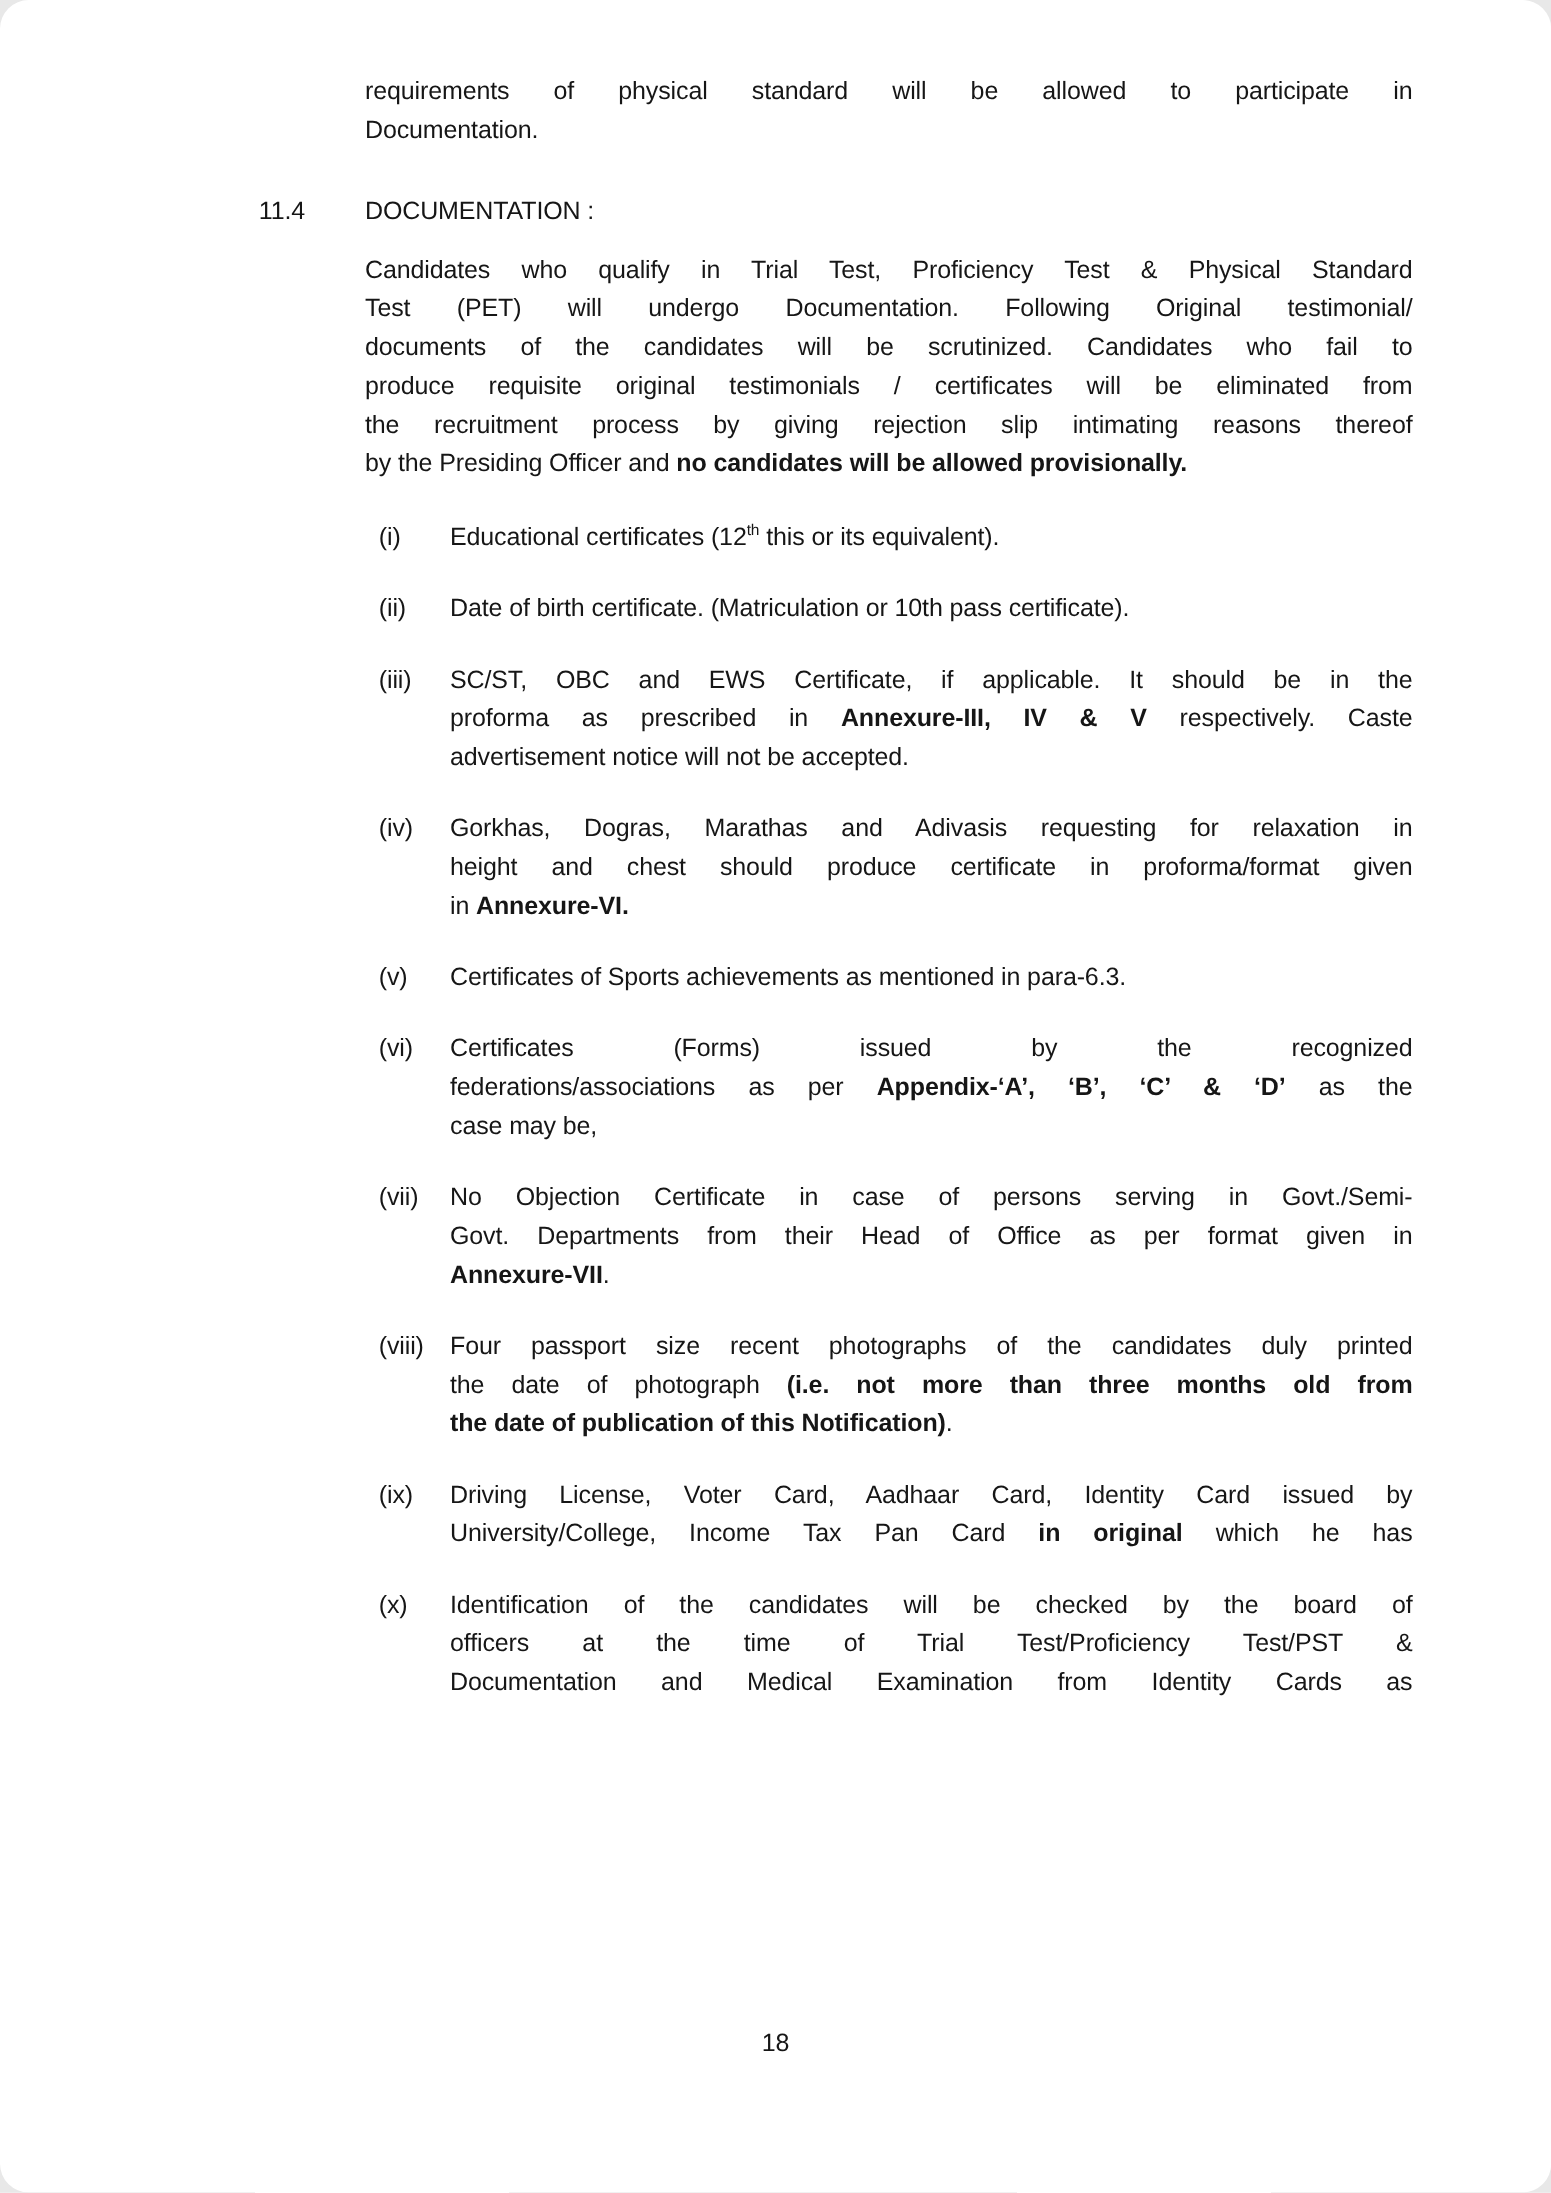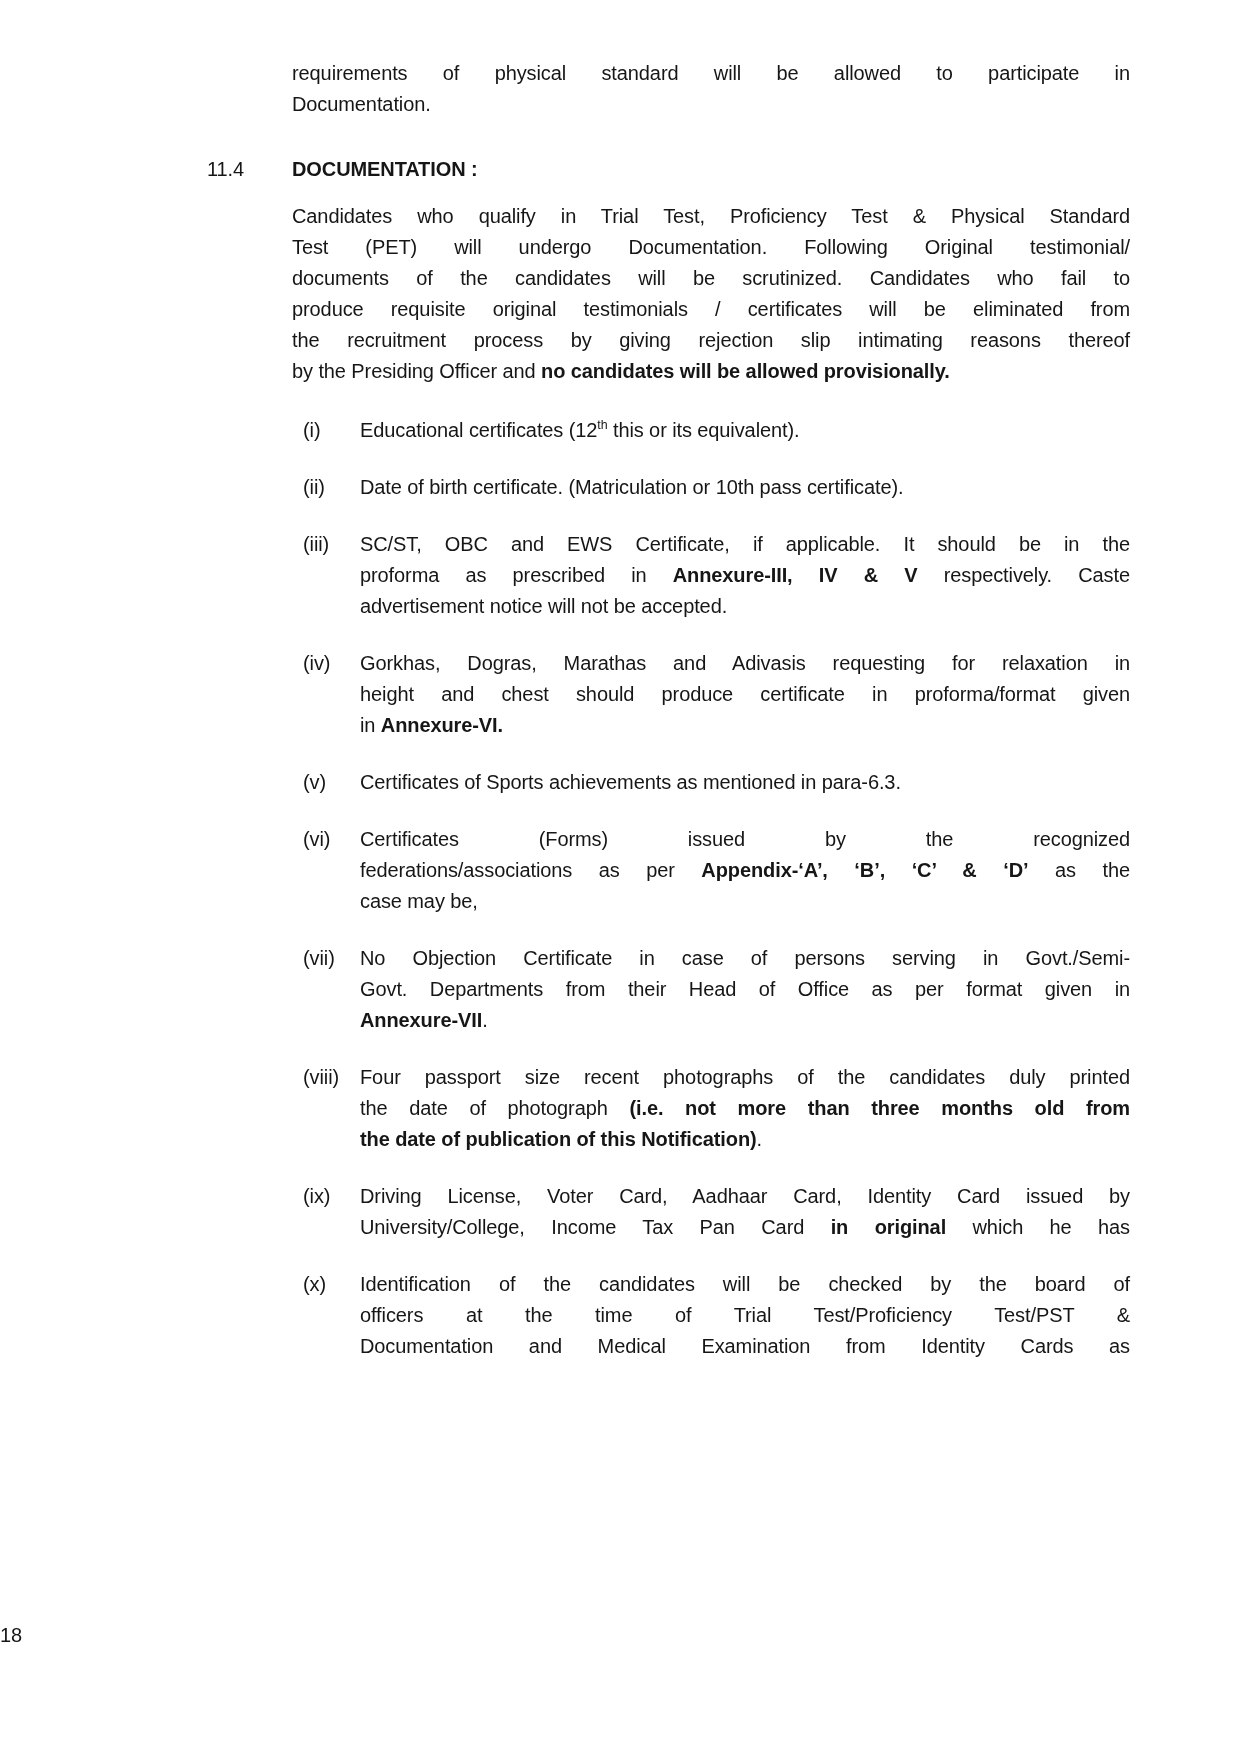--- a/index.html
+++ b/index.html
@@ -8,41 +8,42 @@
     width: 1241px;
     height: 1754px;
     margin: 0 auto;
     background: #ffffff;
     font-family: "Liberation Sans", sans-serif;
     font-size: 20px;
     line-height: 31px;
     color: #161616;
     letter-spacing: -0.1px;
     overflow: hidden;
+    border-radius: 23px;
   }
   .content { padding: 58px 111px 0 207px; }
   .line { text-align: justify; text-align-last: justify; }
   .line.last { text-align-last: left; }
   .b { font-weight: bold; }
   sup { font-size: 0.62em; line-height: 0; }
   .intro { margin-left: 85px; }
   .heading-row { display: flex; margin-top: 34px; }
   .sec-num { width: 85px; flex: none; }
-  .sec-title { font-weight: bold; }
+  .sec-title { font-weight: normal; }
   .para { margin-left: 85px; margin-top: 16px; }
   .list { margin-top: 28px; }
   .item { display: flex; margin-bottom: 26px; }
   .item-label { margin-left: 96px; width: 57px; flex: none; }
   .item-body { flex: 1; min-width: 0; }
   .page-number {
     position: absolute;
     top: 1620px;
     left: 0;
     width: 100%;
-    text-align: left;
+    text-align: center;
   }
 </style>
 </head>
 <body>
 
 <div class="page">
   <div class="content">
 
     <div class="intro">
         <div class="line"><span>requirements of physical standard will be allowed to participate in</span></div>

